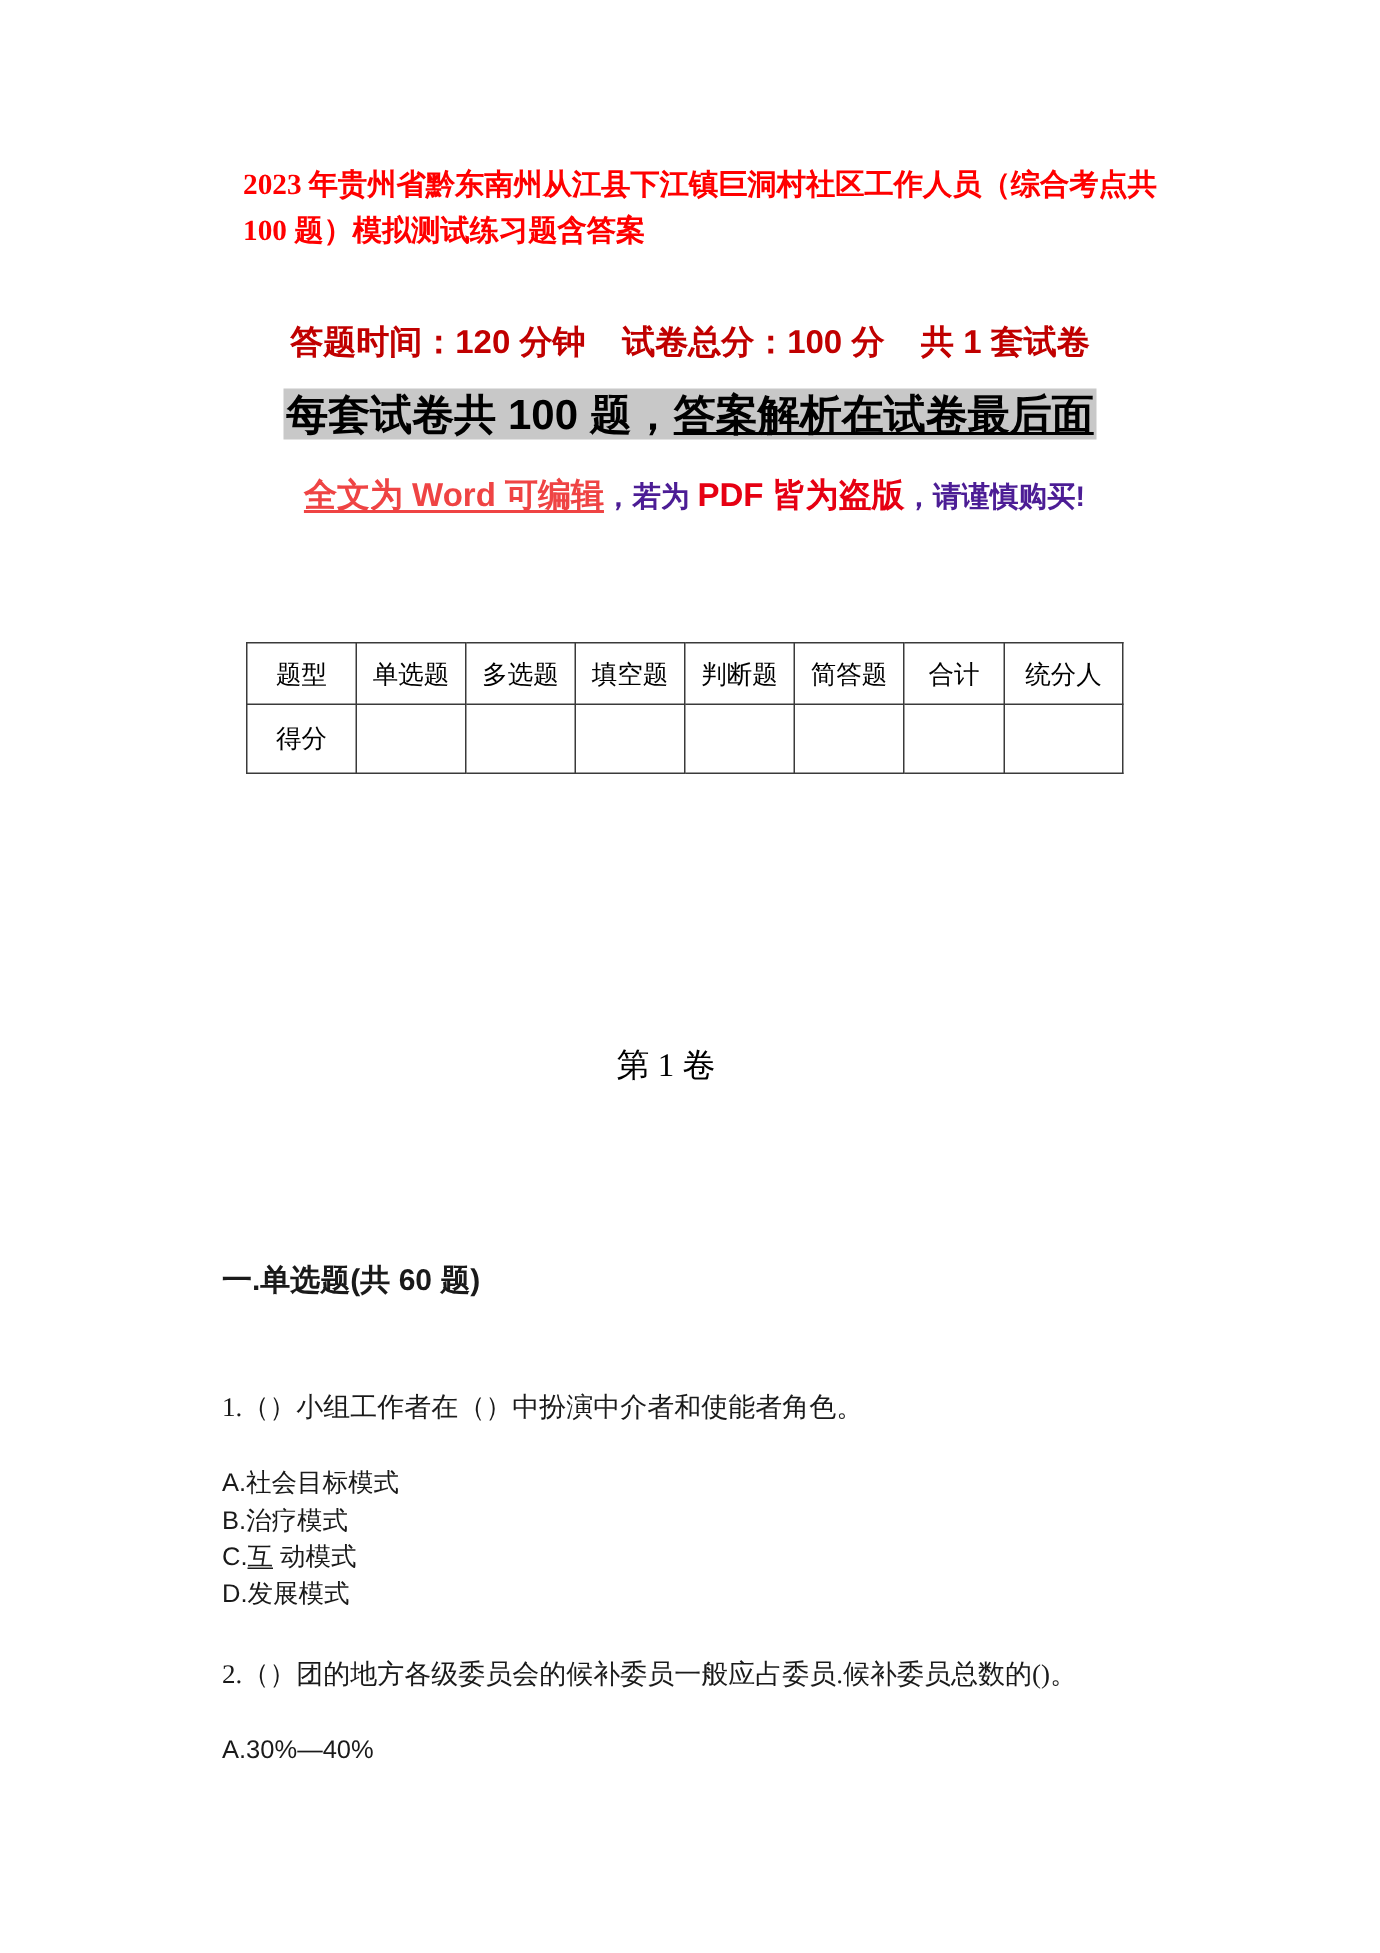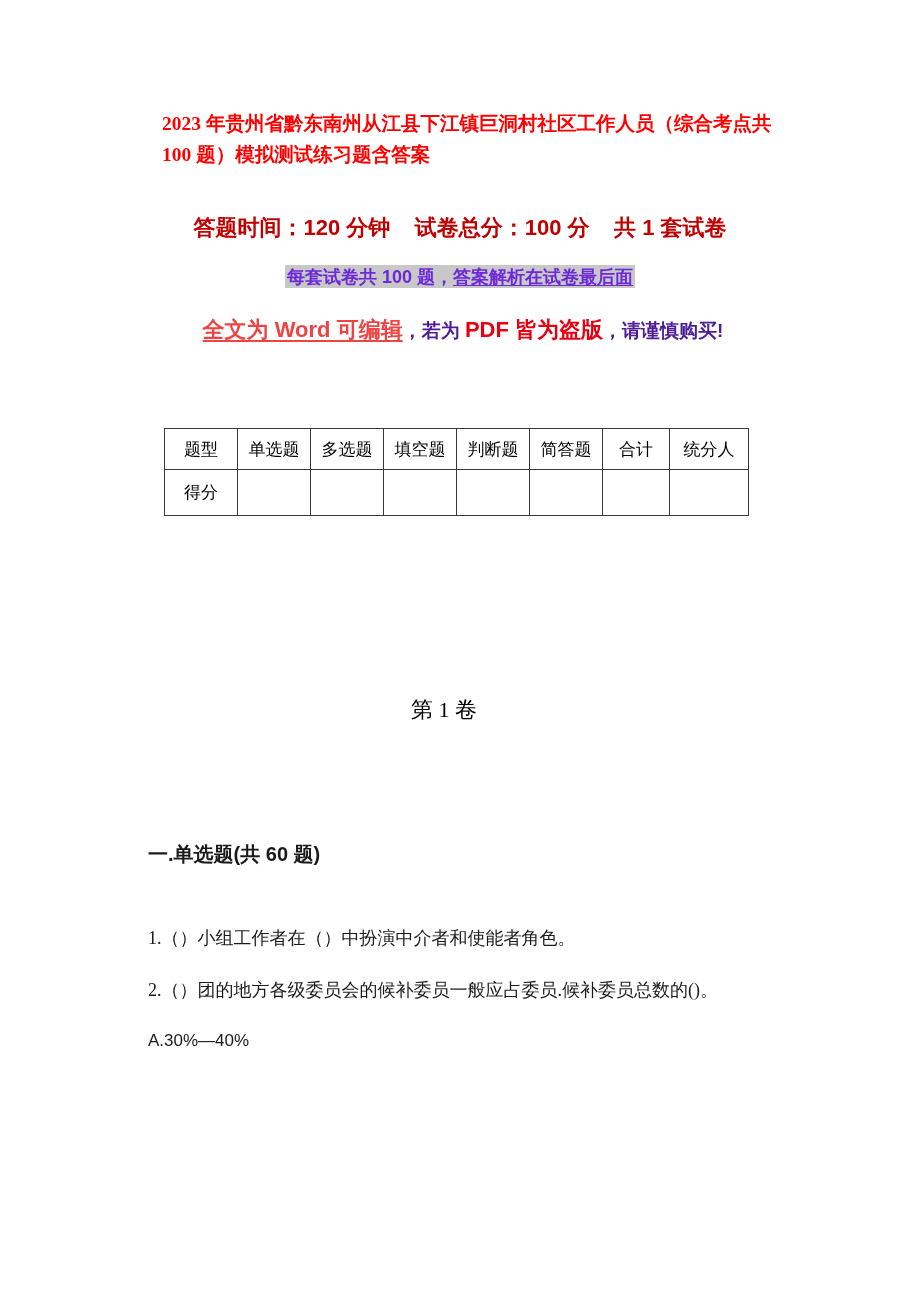--- a/index.html
+++ b/index.html
@@ -59,23 +59,23 @@
   }
 
   .head-line2 {
     position: absolute;
     left: 148px;
     top: 262px;
     width: 624px;
     text-align: center;
     font-family: "Liberation Sans", "DejaVu Sans", sans-serif;
     font-weight: bold;
-    font-size: 18px;
+    font-size: 28px;
     line-height: 30px;
-    color: #6d28d9;
+    color: #000000;
   }
   .head-line2 .hl {
     background: #c8c8c8;
     padding: 2px 2px 1px 2px;
   }
   .head-line2 .ul {
     text-decoration: underline;
     text-underline-offset: 2px;
   }
 
@@ -230,20 +230,26 @@
   </table>
 
   <div class="volume-heading">第 1 卷</div>
 
   <div class="section-heading">一.单选题(共 60 题)</div>
 
   <div class="questions">
 
     <div class="q-block">
       <div class="q-stem">1.（）小组工作者在（）中扮演中介者和使能者角色。</div>
+      <div class="q-options">
+        <div class="q-option"><span>A.</span><span class="uline"></span><span>社会目标模式</span></div>
+        <div class="q-option"><span>B.</span><span class="uline"></span><span>治疗模式</span></div>
+        <div class="q-option"><span>C.</span><span class="uline">互</span><span> 动模式</span></div>
+        <div class="q-option"><span>D.</span><span class="uline"></span><span>发展模式</span></div>
+      </div>
     </div>
 
     <div class="q-block q-block-2">
       <div class="q-stem">2.（）团的地方各级委员会的候补委员一般应占委员.候补委员总数的()。</div>
       <div class="q-options">
         <div class="q-option"><span>A.</span><span class="uline"></span><span>30%—40%</span></div>
       </div>
     </div>
 
   </div>

